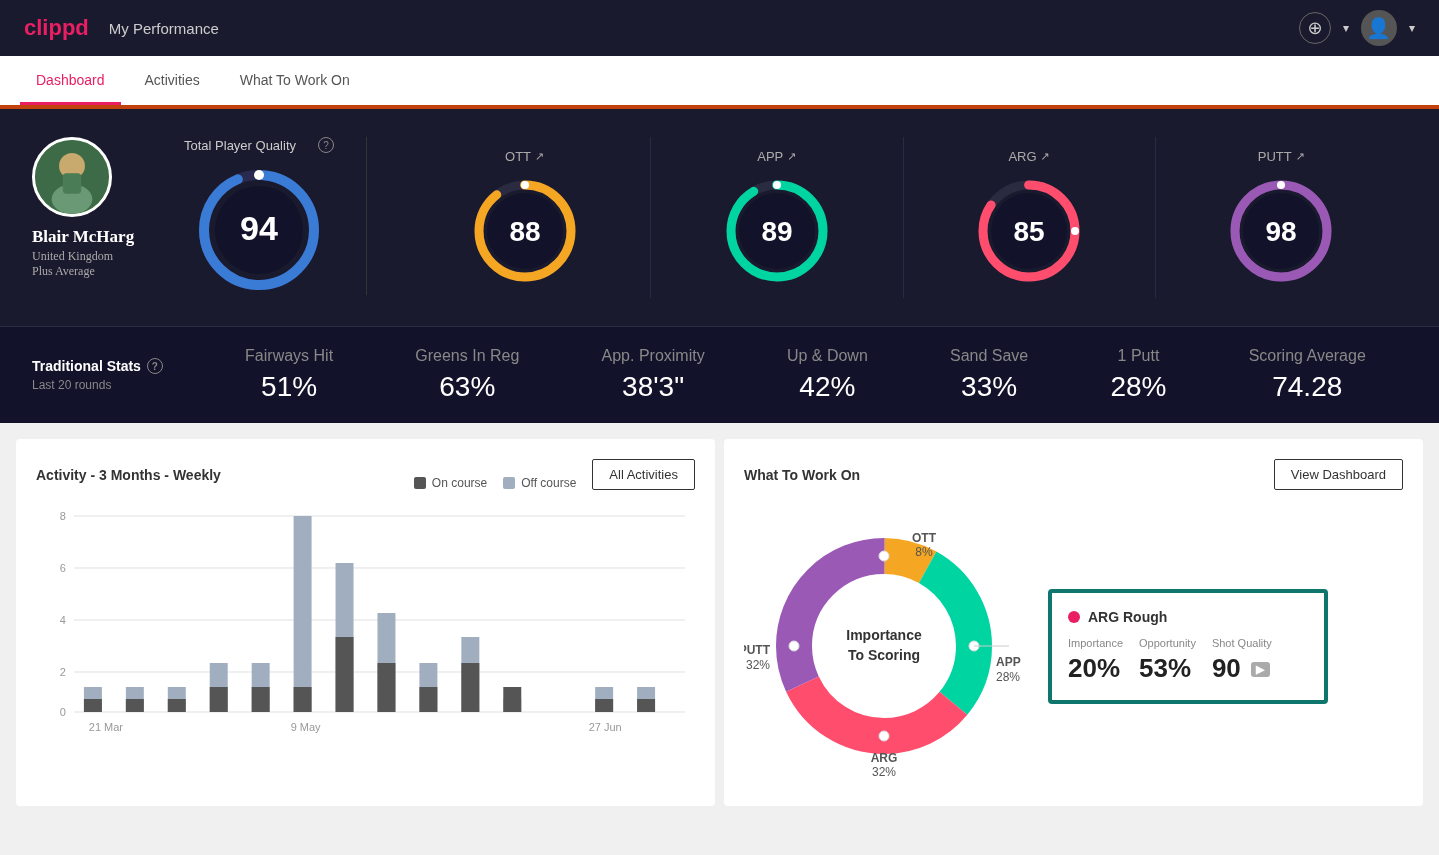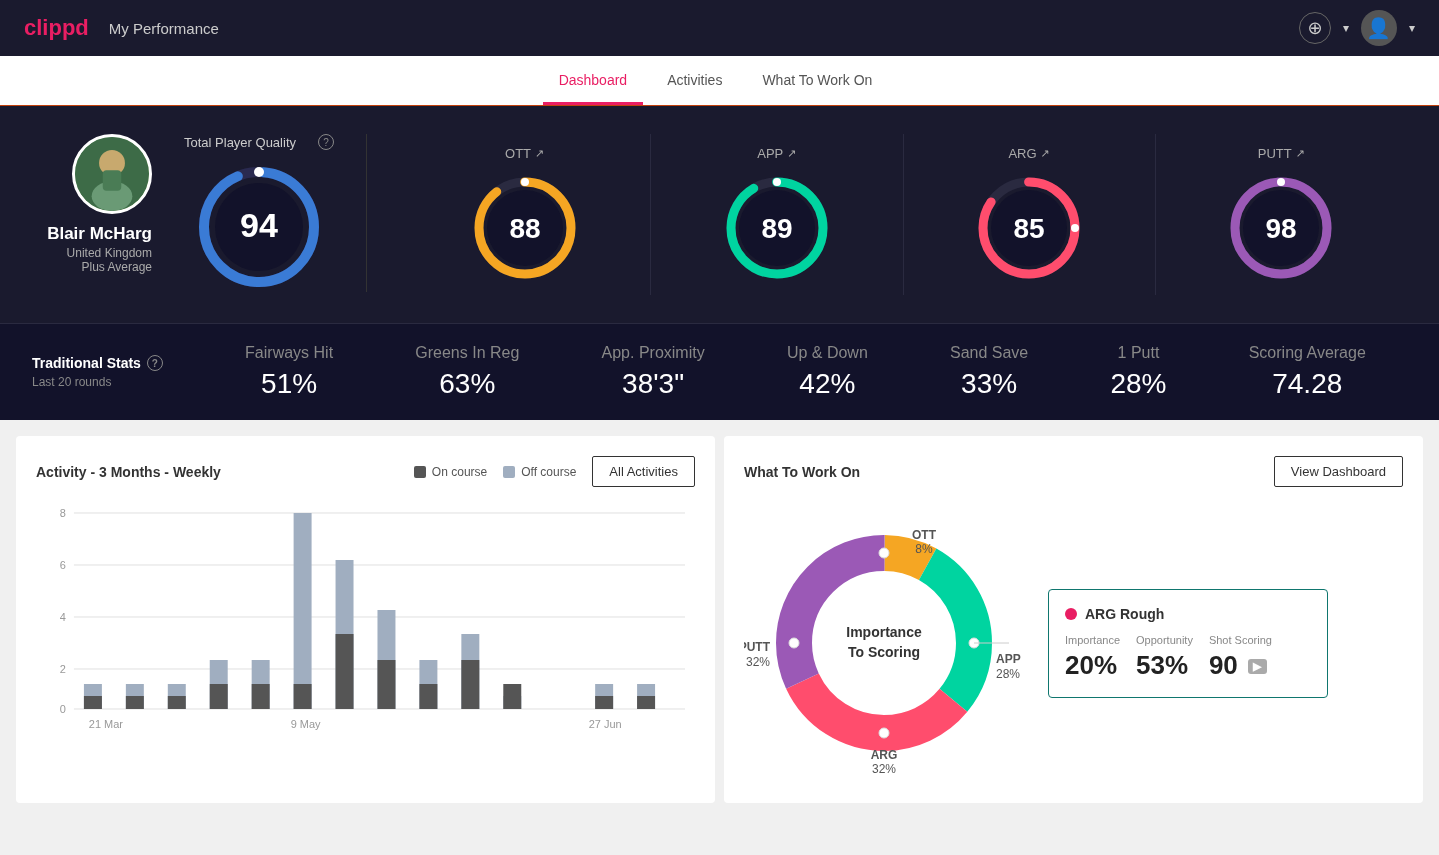--- a/index.html
+++ b/index.html
@@ -22,23 +22,22 @@
       background: none; border: 1.5px solid #666; border-radius: 50%; width: 32px; height: 32px;
       color: #ccc; cursor: pointer; display: flex; align-items: center; justify-content: center; font-size: 18px;
     }
     .header-avatar { width: 36px; height: 36px; border-radius: 50%; background: #555; overflow: hidden; display: flex; align-items: center; justify-content: center; }
     .header-dropdown { color: #ccc; font-size: 12px; cursor: pointer; }
 
     
     .tabs {
       background: #fff;
       display: flex;
-      border-bottom: 1px solid #c2410c;
+      border-bottom: 4px solid #c2410c;
       padding: 0 20px;
-      justify-content: center;
     }
     .tab {
       padding: 16px 16px 14px;
       font-size: 14px;
       color: #555;
       cursor: pointer;
       border-bottom: 3px solid transparent;
       margin-right: 8px;
     }
     .tab.active {
@@ -48,21 +47,21 @@
     }
 
     
     .player-banner {
       background: #1a1a2e;
       padding: 28px 32px 28px 32px;
       display: flex;
       align-items: flex-start;
       gap: 32px;
     }
-    .player-info { display: flex; flex-direction: column; align-items: flex-end; min-width: 120px; }
+    .player-info { display: flex; flex-direction: column; align-items: flex-start; min-width: 120px; font-family: Liberation Serif, serif; }
     .player-avatar {
       width: 80px; height: 80px; border-radius: 50%;
       background: linear-gradient(135deg, #4a7c59, #8aad70);
       border: 3px solid #fff;
       overflow: hidden; display: flex; align-items: center; justify-content: center;
       font-size: 28px;
     }
     .player-name { margin-top: 10px; font-size: 17px; font-weight: bold; color: #fff; text-align: center; }
     .player-country { font-size: 12px; color: #aaa; text-align: center; margin-top: 2px; }
     .player-hc { font-size: 12px; color: #aaa; text-align: center; }
@@ -113,21 +112,21 @@
     
     .btn-outline {
       border: 1.5px solid #333; background: #fff; padding: 7px 16px; font-size: 13px; cursor: pointer;
       border-radius: 2px; color: #333;
     }
 
     
     .wtwo-content { display: flex; gap: 24px; align-items: center; }
 
     .wtwo-card {
-      border: 1px solid #0f766e; border-radius: 4px; padding: 16px;
+      border: 4px solid #0f766e; border-radius: 4px; padding: 16px;
       min-width: 280px; background: #fff; text-decoration: underline;
     }
     .wtwo-card-title { display: flex; align-items: center; gap: 8px; font-size: 14px; font-weight: 600; color: #333; margin-bottom: 12px; }
     .wtwo-dot { width: 12px; height: 12px; border-radius: 50%; }
     .wtwo-metrics { display: flex; gap: 16px; }
     .wtwo-metric { display: flex; flex-direction: column; }
     .wtwo-metric-label { font-size: 11px; color: #888; margin-bottom: 4px; }
     .wtwo-metric-value { font-size: 26px; font-weight: bold; color: #222; }
     .wtwo-metric-badge {
       display: inline-block; background: #ccc; color: #fff; font-size: 11px; padding: 2px 6px;
@@ -293,21 +292,21 @@
       <div class="stat-item-value">74.28</div>
     </div>
   </div>
 </div>
 
 <div class="bottom-panels">
 
   <div class="panel">
     <div class="panel-header">
       <span class="panel-title">Activity - 3 Months - Weekly</span>
-      <div style="display:flex;align-items:center;gap:16px;">
+      <div style="display:flex;align-items:flex-end;gap:16px;">
         <div class="legend">
           <div class="legend-item">
             <div class="legend-dot" style="background:#555;"></div>
             <span>On course</span>
           </div>
           <div class="legend-item">
             <div class="legend-dot" style="background:#a0aec0;"></div>
             <span>Off course</span>
           </div>
         </div>
@@ -425,21 +424,21 @@
         <div class="wtwo-metrics">
           <div class="wtwo-metric">
             <div class="wtwo-metric-label">Importance</div>
             <div class="wtwo-metric-value">20%</div>
           </div>
           <div class="wtwo-metric">
             <div class="wtwo-metric-label">Opportunity</div>
             <div class="wtwo-metric-value">53%</div>
           </div>
           <div class="wtwo-metric">
-            <div class="wtwo-metric-label">Shot Scoring</div>
+            <div class="wtwo-metric-label">Shot Quality</div>
             <div class="wtwo-metric-value">90
               <span class="wtwo-metric-badge" style="background:#aaa;font-size:11px;padding:1px 5px;border-radius:3px;margin-left:3px;">▶</span>
             </div>
           </div>
         </div>
       </div>
     </div>
   </div>
 </div>
 

